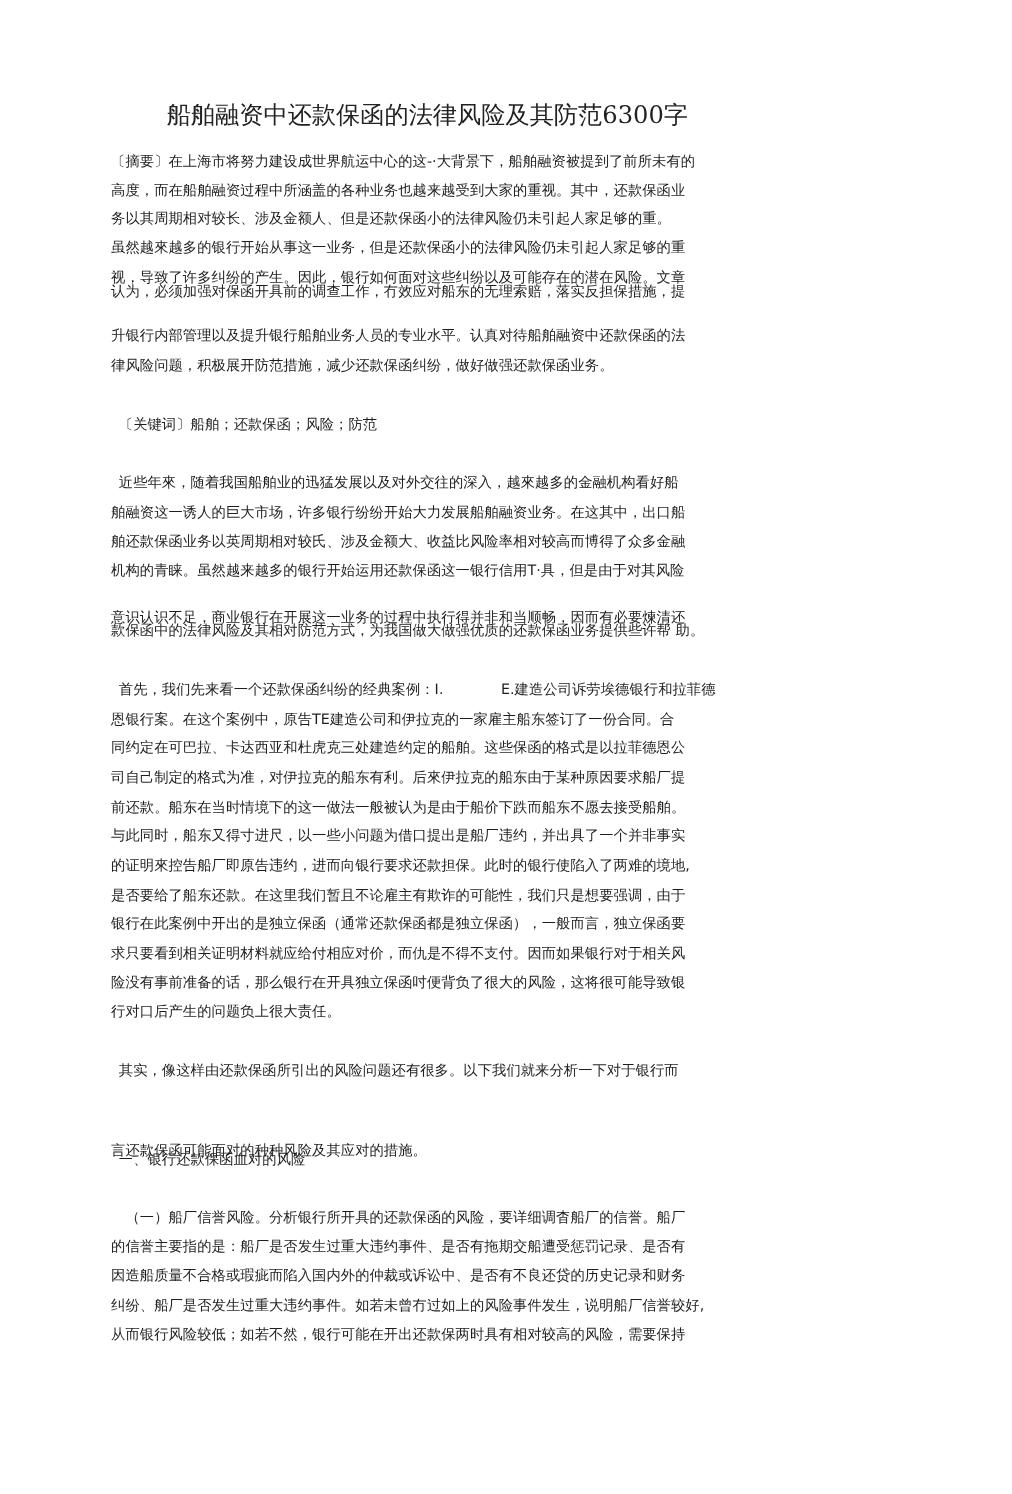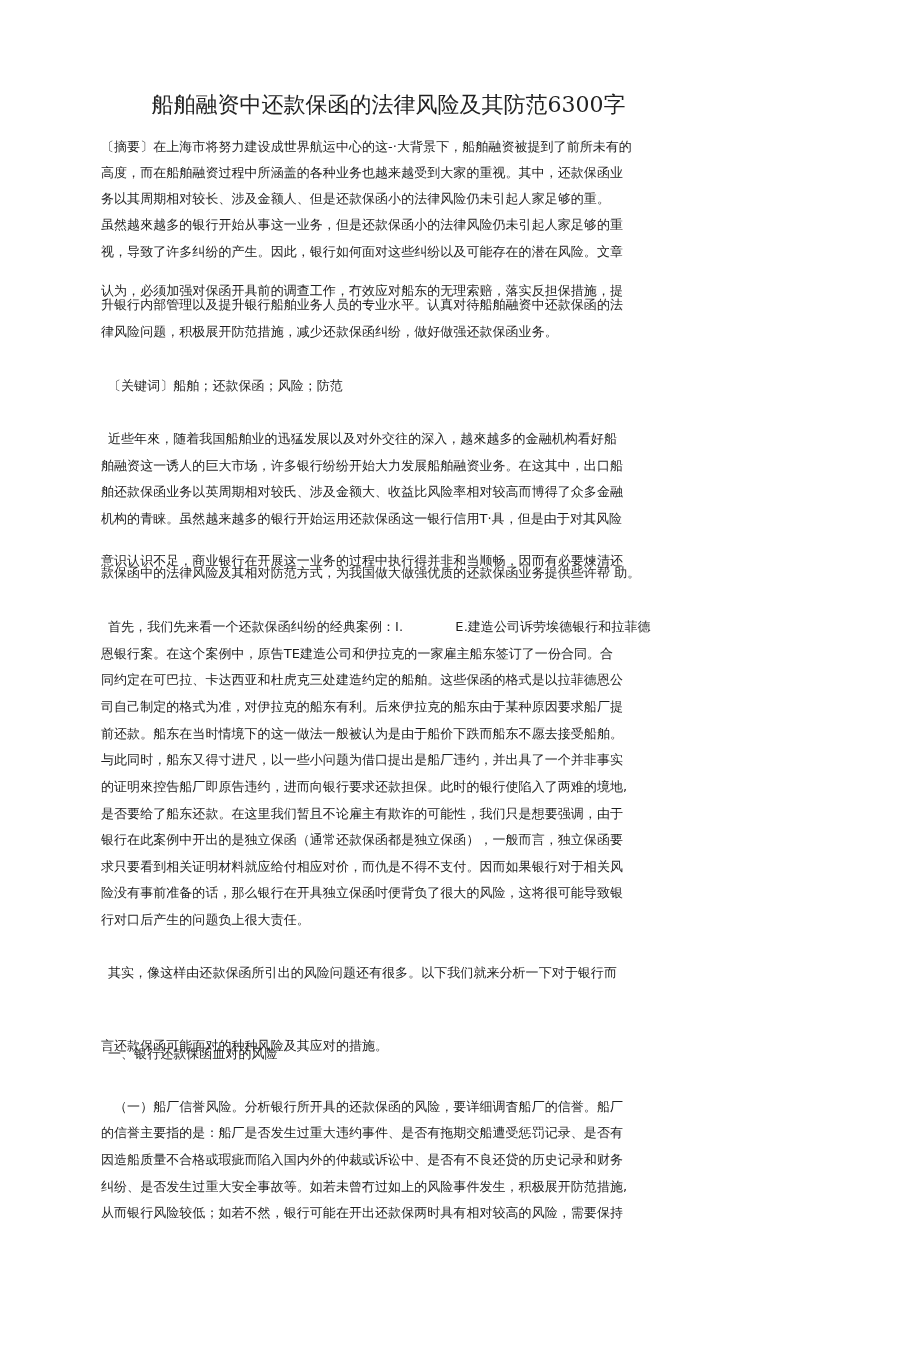--- a/index.html
+++ b/index.html
@@ -12,21 +12,21 @@
 </head>
 <body>
 
 <div id="page">
   <div class="title">船舶融资中还款保函的法律风险及其防范6300字</div>
 <div class="line" style="top: 138px; left: 101px;">〔摘要〕在上海市将努力建设成世界航运中心的这-·大背景下，船舶融资被提到了前所未有的</div>
     <div class="line" style="top: 164px; left: 101px;">高度，而在船舶融资过程中所涵盖的各种业务也越来越受到大家的重视。其中，还款保函业</div>
     <div class="line" style="top: 190px; left: 101px;">务以其周期相对较长、涉及金额人、但是还款保函小的法律风险仍未引起人家足够的重。</div>
     <div class="line" style="top: 216px; left: 101px;">虽然越來越多的银行开始从事这一业务，但是还款保函小的法律风险仍未引起人家足够的重</div>
     <div class="line" style="top: 243px; left: 101px;">视，导致了许多纠纷的产生。因此，银行如何面对这些纠纷以及可能存在的潜在风险。文章</div>
-    <div class="line" style="top: 282px; left: 101px;">认为，必须加强对保函开具前的调查工作，冇效应对船东的无理索赔，落实反担保措施，提</div>
+    <div class="line" style="top: 256px; left: 101px;">认为，必须加强对保函开具前的调查工作，冇效应对船东的无理索赔，落实反担保措施，提</div>
     <div class="line" style="top: 296px; left: 101px;">升银行内部管理以及提升银行船舶业务人员的专业水平。认真对待船舶融资中还款保函的法</div>
     <div class="line" style="top: 323px; left: 101px;">律风险问题，积极展开防范措施，减少还款保函纠纷，做好做强还款保函业务。</div>
     <div class="line" style="top: 377px; left: 108px;">〔关键词〕船舶；还款保函；风险；防范</div>
     <div class="line" style="top: 430px; left: 108px;"> 近些年來，随着我国船舶业的迅猛发展以及对外交往的深入，越來越多的金融机构看好船</div>
     <div class="line" style="top: 457px; left: 101px;">舶融资这一诱人的巨大市场，许多银行纷纷开始大力发展船舶融资业务。在这其中，出口船</div>
     <div class="line" style="top: 483px; left: 101px;">舶还款保函业务以英周期相对较氏、涉及金额大、收益比风险率相对较高而博得了众多金融</div>
     <div class="line" style="top: 510px; left: 101px;">机构的青睐。虽然越来越多的银行开始运用还款保函这一银行信用T·具，但是由于对其风险</div>
     <div class="line" style="top: 552px; left: 101px;">意识认识不足，商业银行在开展这一业务的过程中执行得并非和当顺畅，因而有必要煉清还</div>
     <div class="line" style="top: 564px; left: 101px;">款保函中的法律风险及其相对防范方式，为我国做大做强优质的还款保函业务提供些许帮 助。</div>
     <div class="line" style="top: 618px; left: 108px;"> 首先，我们先来看一个还款保函纠纷的经典案例：I.　　　　E.建造公司诉劳埃德银行和拉菲德</div>
@@ -40,15 +40,15 @@
     <div class="line" style="top: 831px; left: 101px;">银行在此案例中开出的是独立保函（通常还款保函都是独立保函），一般而言，独立保函要</div>
     <div class="line" style="top: 858px; left: 101px;">求只要看到相关证明材料就应给付相应对价，而仇是不得不支付。因而如果银行对于相关风</div>
     <div class="line" style="top: 884px; left: 101px;">险没有事前准备的话，那么银行在开具独立保函吋便背负了很大的风险，这将很可能导致银</div>
     <div class="line" style="top: 911px; left: 101px;">行对口后产生的问题负上很大责任。</div>
     <div class="line" style="top: 964px; left: 108px;"> 其实，像这样由还款保函所引出的风险问题还有很多。以下我们就来分析一下对于银行而</div>
     <div class="line" style="top: 991px; left: 101px; margin-top: 46px;">言还款保函可能面对的种种风险及其应对的措施。</div>
     <div class="line" style="top: 1045px; left: 108px;">一、银行还款保函血对的风险</div>
     <div class="line" style="top: 1098px; left: 101px;">　（一）船厂信誉风险。分析银行所开具的还款保函的风险，要详细调杳船厂的信誉。船厂</div>
     <div class="line" style="top: 1124px; left: 101px;">的信誉主要指的是：船厂是否发生过重大违约事件、是否有拖期交船遭受惩罚记录、是否有</div>
     <div class="line" style="top: 1151px; left: 101px;">因造船质量不合格或瑕疵而陷入国内外的仲裁或诉讼中、是否有不良还贷的历史记录和财务</div>
-    <div class="line" style="top: 1178px; left: 101px;">纠纷、是否发生过重大安全事故等。如若未曾冇过如上的风险事件发生，积极展开防范措施,</div>
+    <div class="line" style="top: 1178px; left: 101px;">纠纷、船厂是否发生过重大违约事件。如若未曾冇过如上的风险事件发生，说明船厂信誉较好,</div>
     <div class="line" style="top: 1204px; left: 101px;">从而银行风险较低；如若不然，银行可能在开出还款保两时具有相对较高的风险，需要保持</div>
   </div>
 
 </body></html>

